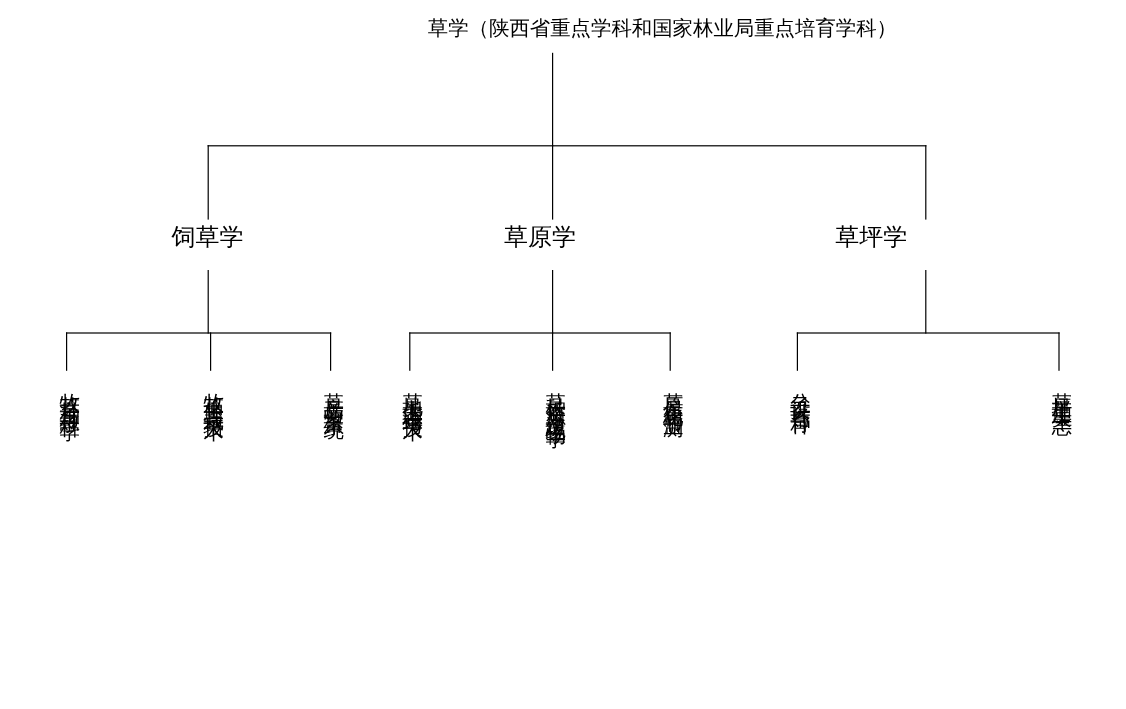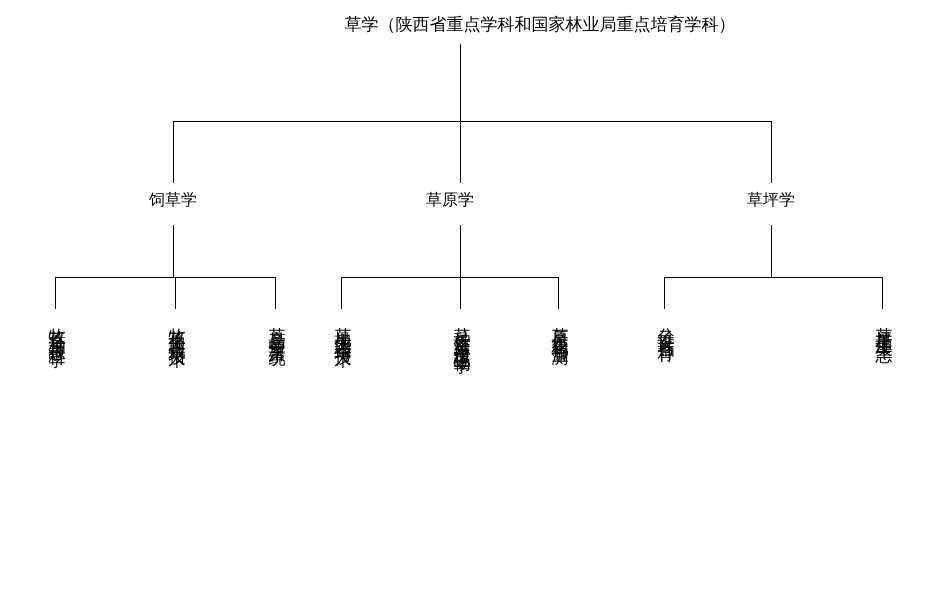--- a/index.html
+++ b/index.html
@@ -31,23 +31,25 @@
     position: absolute;
     white-space: nowrap;
     font-size: 16px;
     line-height: 20px;
     color: #000000;
     transform: translateX(-50%);
   }
   #root-title {
     font-size: 17px;
     letter-spacing: 0px;
+    margin-left: 12px;
   }
   .level2-label {
-    font-size: 16px;
+    font-size: 20px;
+    font-family: Liberation Mono, monospace;
   }
   
   .node-v {
     position: absolute;
     writing-mode: vertical-rl;
     text-orientation: upright;
     white-space: nowrap;
     font-size: 17px;
     line-height: 17px;
     letter-spacing: 3px;
@@ -65,21 +67,21 @@
   <div class="line v" style="left:460px; top:44px; height:78px;"></div>
 
   <div class="line h" style="left:173px; top:121px; width:599px;"></div>
 
   <div class="line v" style="left:173px; top:121px; height:62px;"></div>
   <div class="line v" style="left:460px; top:121px; height:62px;"></div>
   <div class="line v" style="left:771px; top:121px; height:62px;"></div>
 
   <div class="node-h level2-label" style="left:173px; top:190px;">饲草学</div>
   <div class="node-h level2-label" style="left:450px; top:190px;">草原学</div>
-  <div class="node-h level2-label" style="left:771px; top:190px;">草坪学</div>
+  <div class="node-h level2-label" style="left:726px; top:190px;">草坪学</div>
 
   <div class="line v" style="left:173px; top:225px; height:53px;"></div>
   <div class="line h" style="left:55px; top:277px; width:221px;"></div>
   <div class="line v" style="left:55px; top:277px; height:32px;"></div>
   <div class="line v" style="left:175px; top:277px; height:32px;"></div>
   <div class="line v" style="left:275px; top:277px; height:32px;"></div>
 
   <div class="line v" style="left:460px; top:225px; height:53px;"></div>
   <div class="line h" style="left:341px; top:277px; width:218px;"></div>
   <div class="line v" style="left:341px; top:277px; height:32px;"></div>

